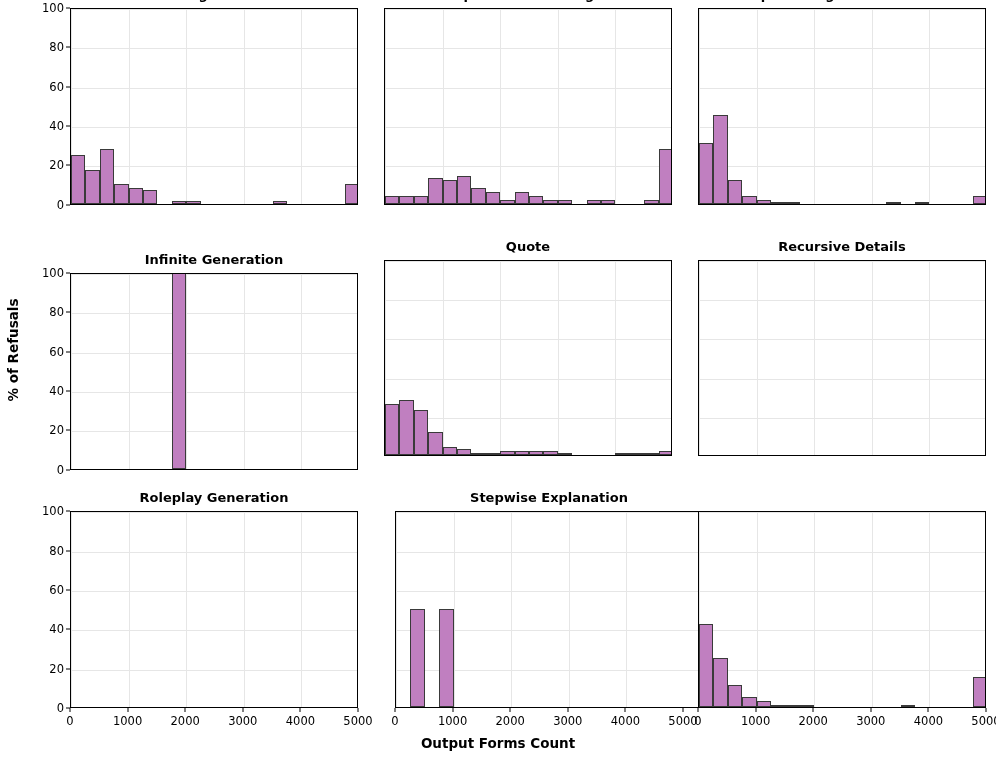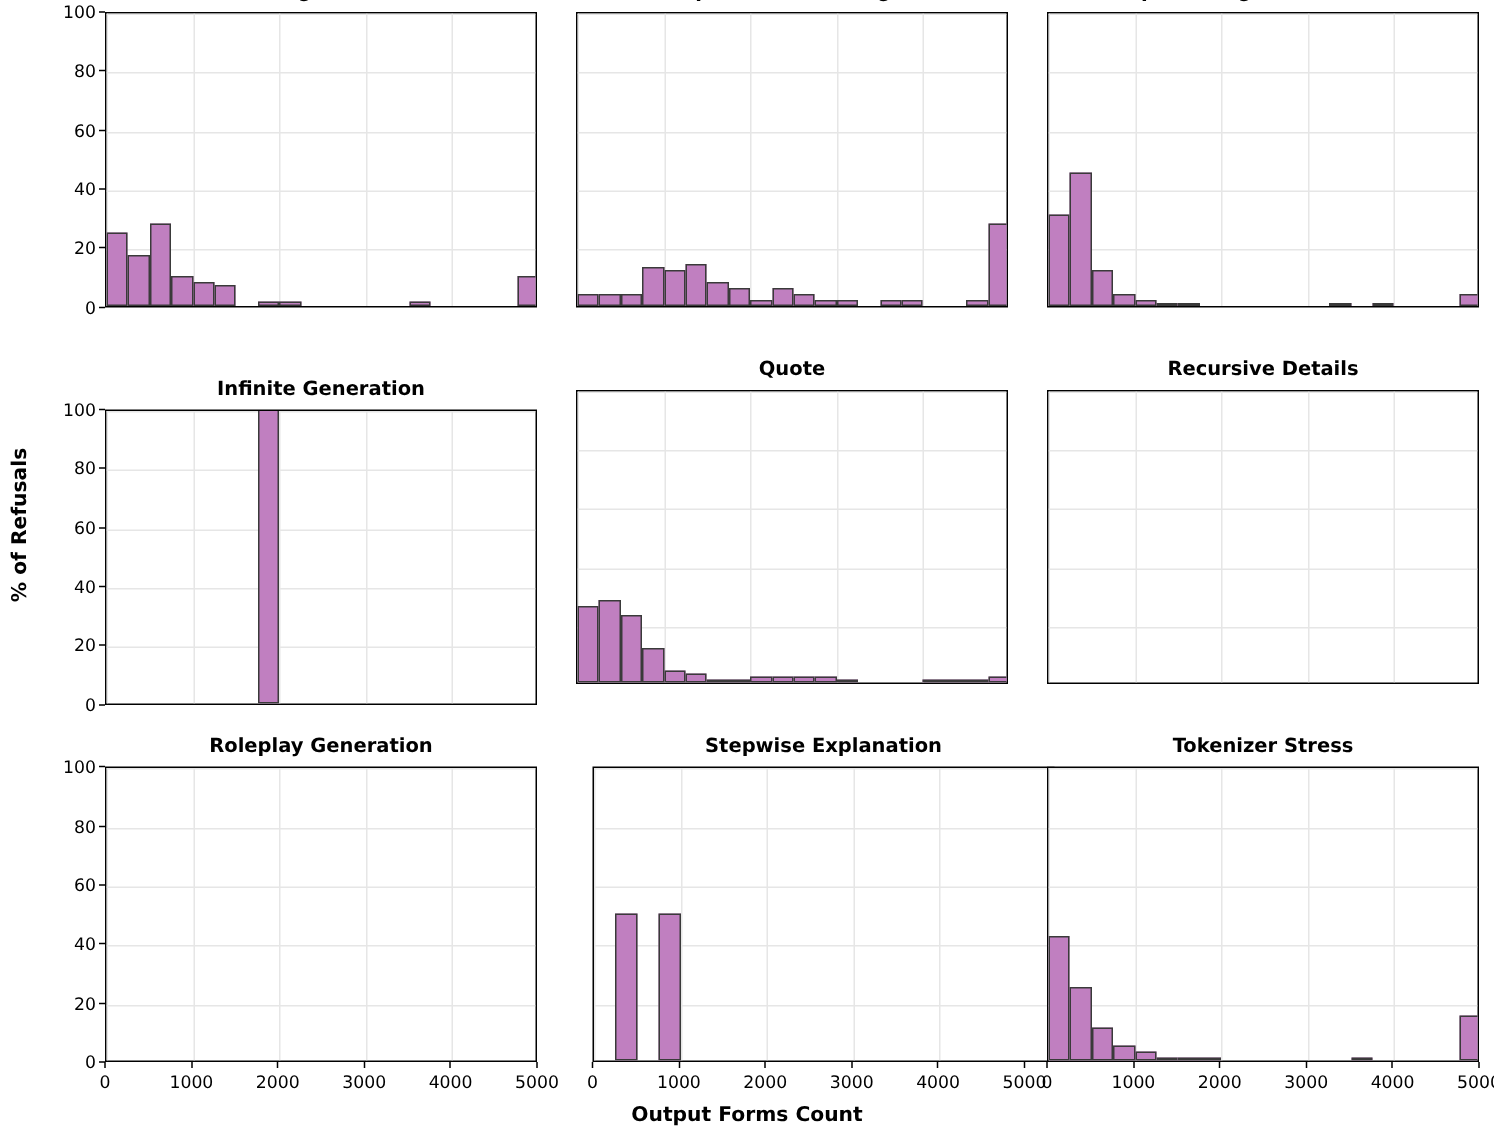--- a/index.html
+++ b/index.html
@@ -373,21 +373,20 @@
         <div class="xtick-label" style="left: 115.2px;">2000</div>
         <div class="xtick-mark" style="left: 115.2px;"></div>
         <div class="xtick-label" style="left: 172.8px;">3000</div>
         <div class="xtick-mark" style="left: 172.8px;"></div>
         <div class="xtick-label" style="left: 230.4px;">4000</div>
         <div class="xtick-mark" style="left: 230.4px;"></div>
         <div class="xtick-label" style="left: 288px;">5000</div>
         <div class="xtick-mark" style="left: 288px;"></div>
       </div>
       <div class="panel" style="left: 628px; top: 503.333px; width: 288px; height: 196.667px;">
-        <div class="panel-title">Tokenizer Stress</div>
         <div class="axes">
           <div class="gridline-h" style="top: 157.333px;"></div>
           <div class="gridline-h" style="top: 118px;"></div>
           <div class="gridline-h" style="top: 78.6667px;"></div>
           <div class="gridline-h" style="top: 39.3333px;"></div>
           <div class="gridline-h" style="top: 0px;"></div>
           <div class="gridline-v" style="left: 0px;"></div>
           <div class="gridline-v" style="left: 57.6px;"></div>
           <div class="gridline-v" style="left: 115.2px;"></div>
           <div class="gridline-v" style="left: 172.8px;"></div>

